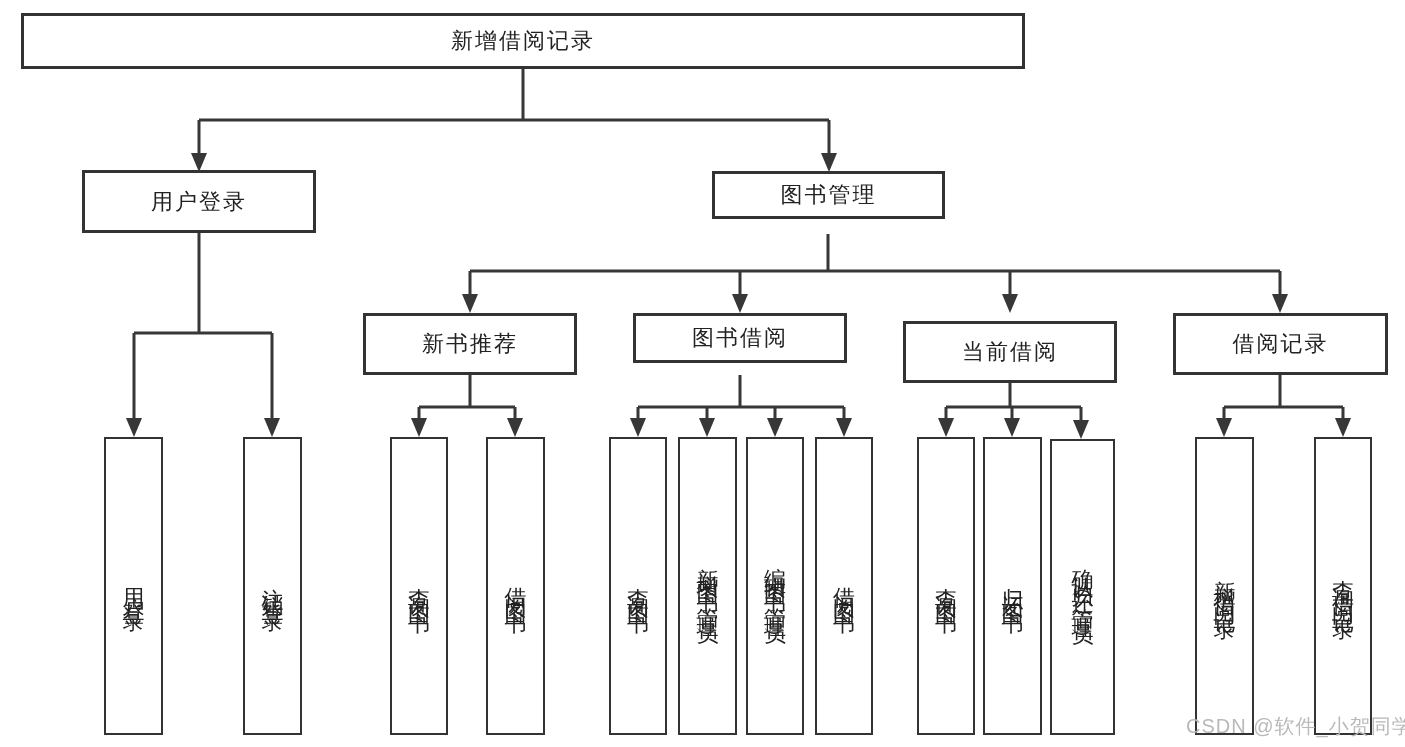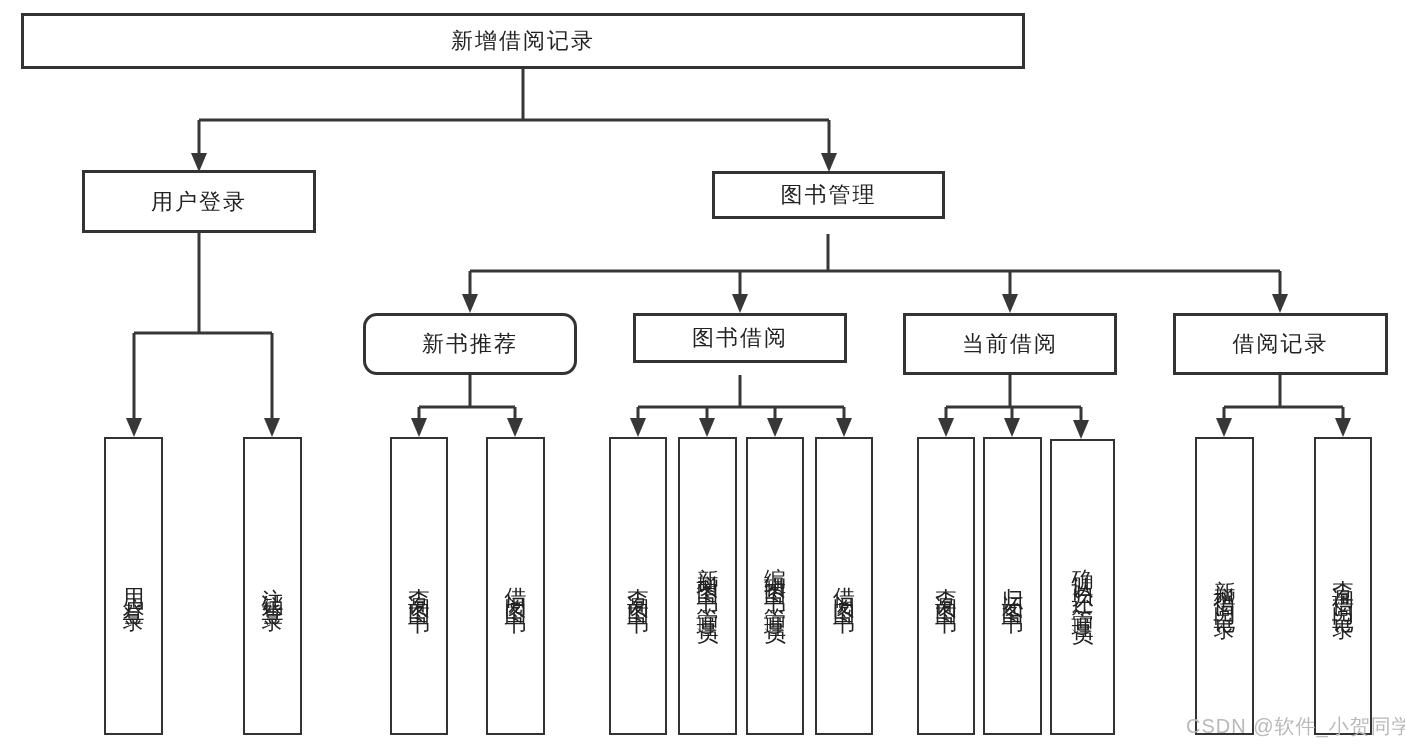--- a/index.html
+++ b/index.html
@@ -99,23 +99,23 @@
     <path fill="none" d="M1280 375 V407 M1224 407 H1343 M1224 407 V423 M1343 407 V423"></path>
     <polygon stroke="none" points="1216,418 1232,418 1224,437"></polygon>
     <polygon stroke="none" points="1335,418 1351,418 1343,437"></polygon>
   </svg>
 
   <div class="node" style="left:21px; top:13px; width:1004px; height:56px;">新增借阅记录</div>
 
   <div class="node" style="left:82px; top:170px; width:234px; height:63px;">用户登录</div>
   <div class="node" style="left:712px; top:171px; width:233px; height:48px;">图书管理</div>
 
-  <div class="node" style="left:363px; top:313px; width:214px; height:62px;border-radius:14px;">新书推荐</div>
+  <div class="node" style="left:363px; top:313px; width:214px; height:62px;">新书推荐</div>
   <div class="node" style="left:633px; top:313px; width:214px; height:50px;">图书借阅</div>
-  <div class="node" style="left:903px; top:313px; width:214px; height:62px;">当前借阅</div>
+  <div class="node" style="left:903px; top:321px; width:214px; height:62px;">当前借阅</div>
   <div class="node" style="left:1173px; top:313px; width:215px; height:62px;">借阅记录</div>
 
   <div class="leaf" style="left:104px; top:437px; width:59px; height:298px;">
     <span class="vtext">用户登录</span>
   </div>
   <div class="leaf" style="left:243px; top:437px; width:59px; height:298px;">
     <span class="vtext">注销登录</span>
   </div>
 
   <div class="leaf" style="left:390px; top:437px; width:58px; height:298px;">

